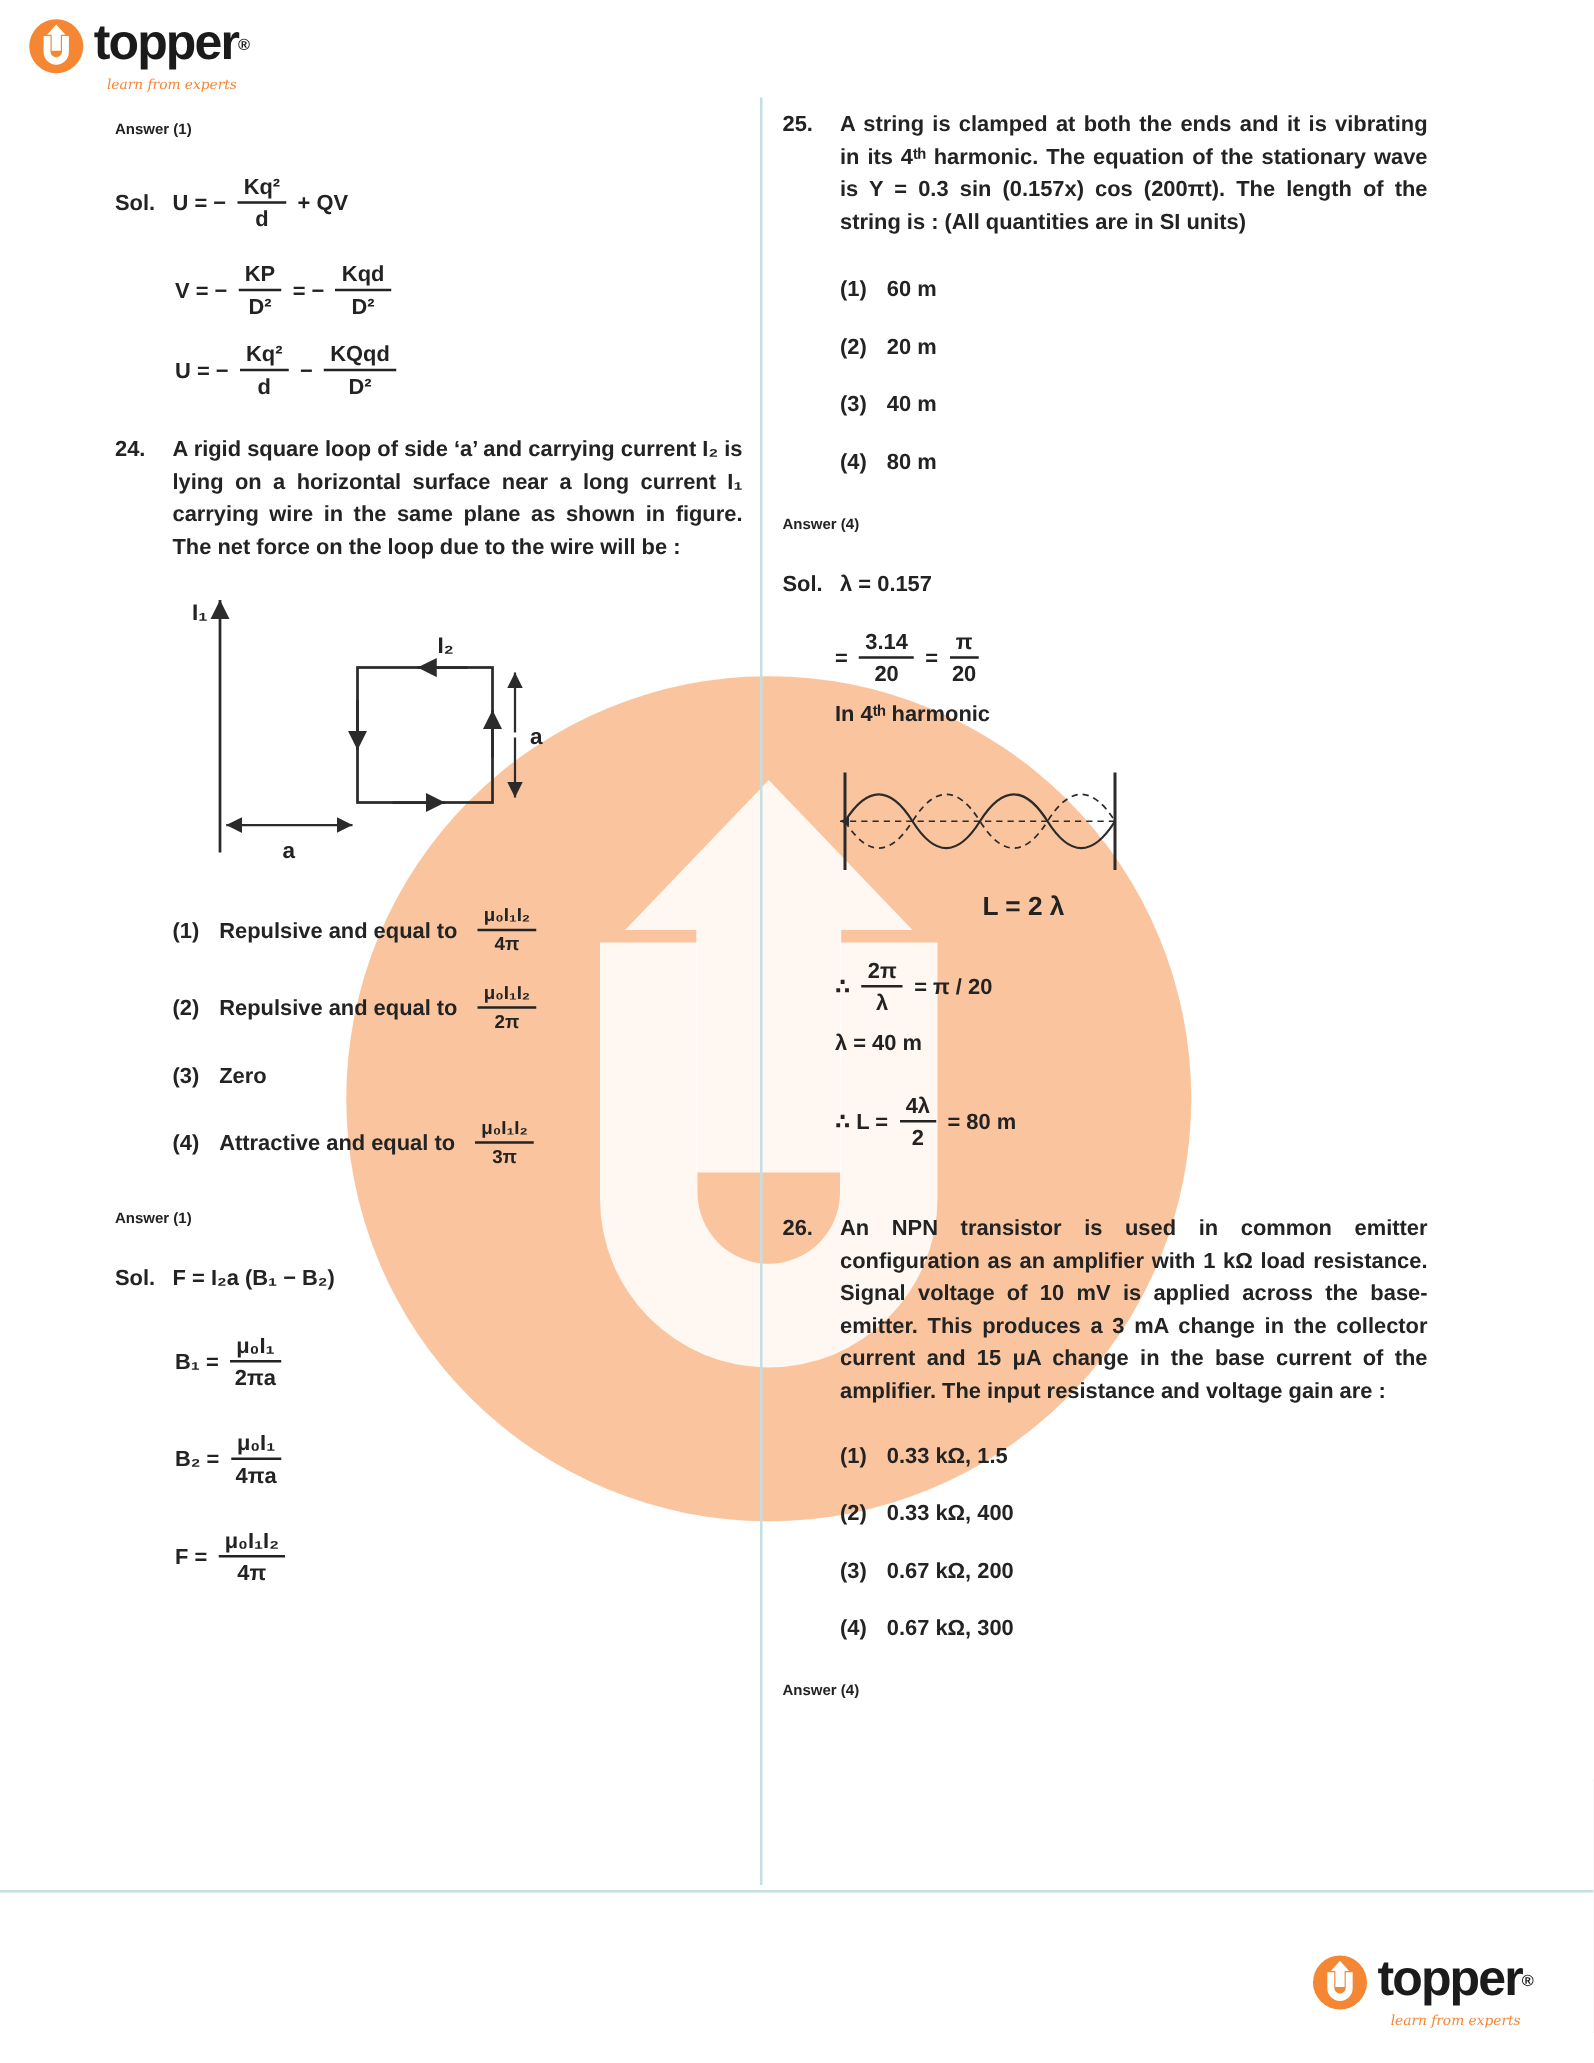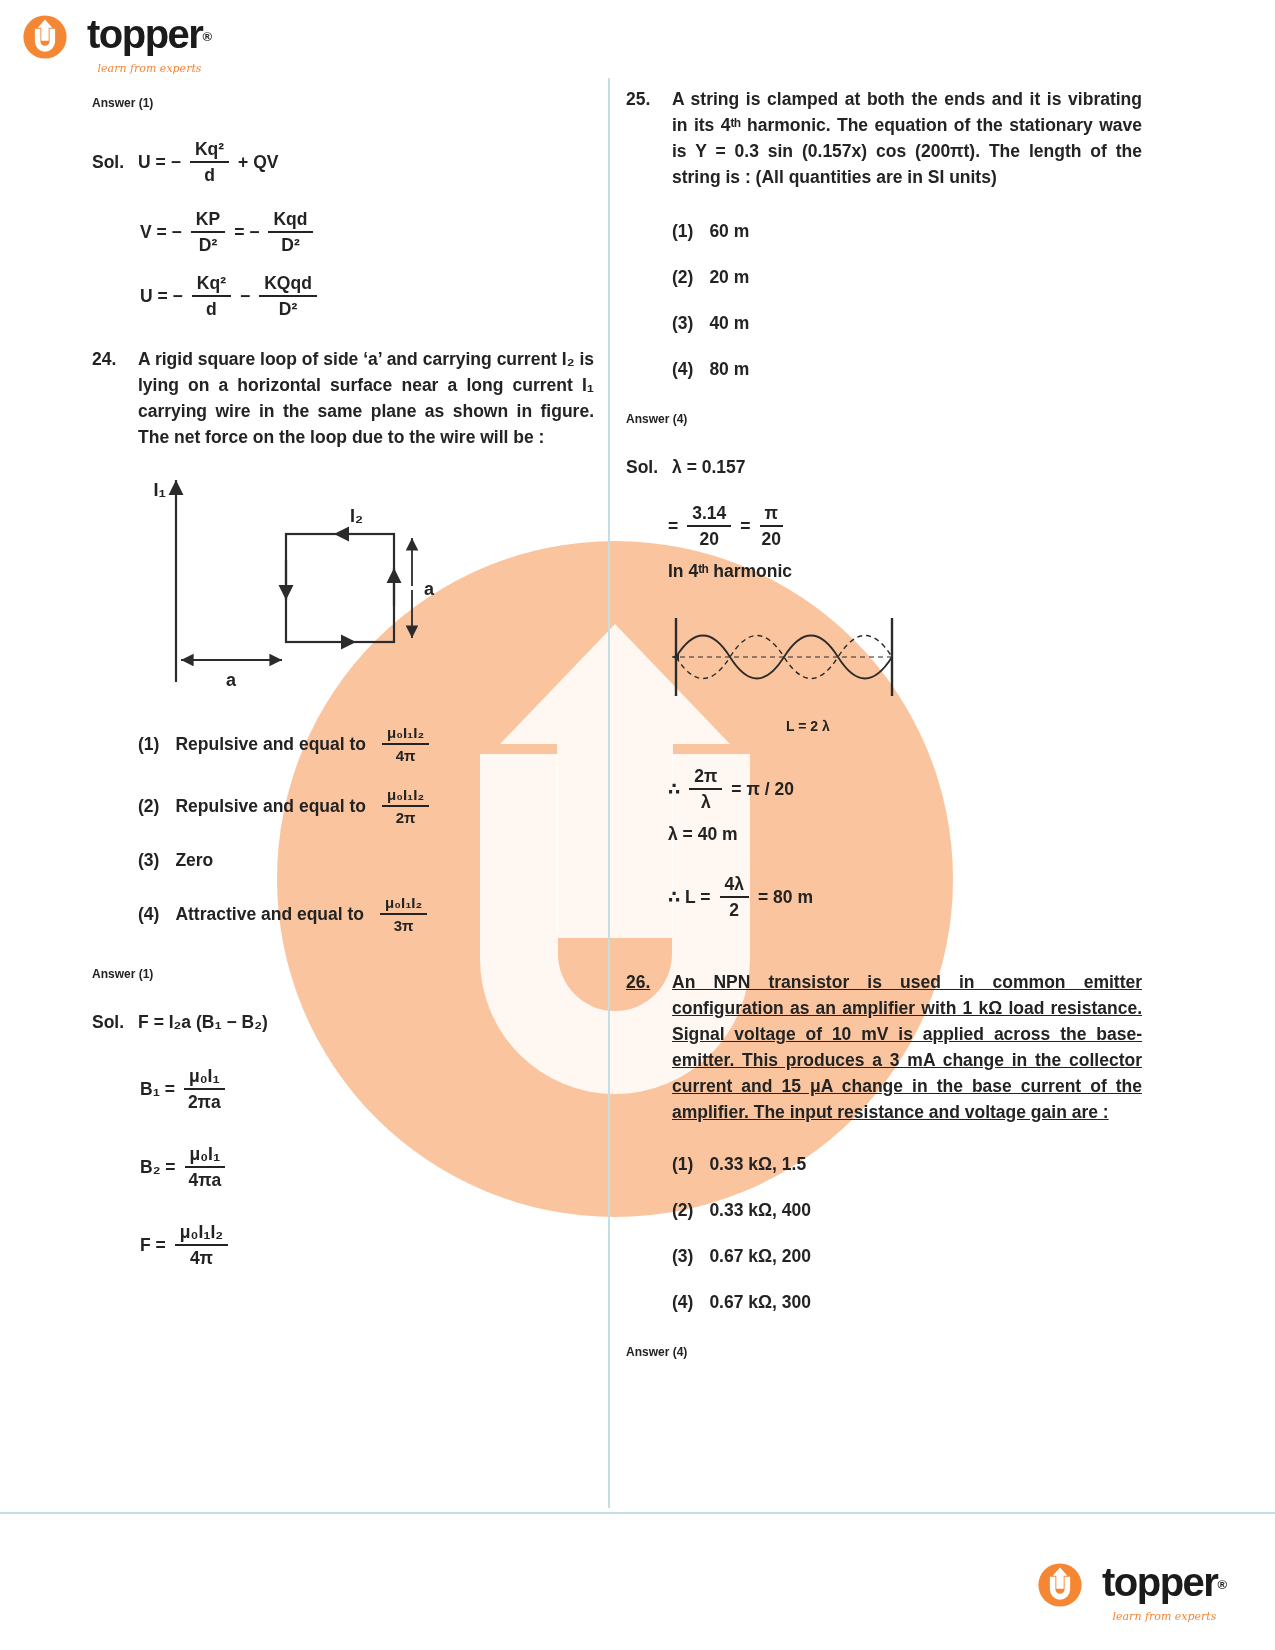--- a/index.html
+++ b/index.html
@@ -4,21 +4,21 @@
 <style>
   * { box-sizing: border-box; margin: 0; padding: 0; }
   body { background: #e8e8e8; font-family: "Liberation Sans", "DejaVu Sans", sans-serif; }
   .page {
     position: relative; width: 1275px; height: 1650px; margin: 0 auto;
     background: #ffffff; overflow: hidden;
     font-weight: 700; color: #232323; font-size: 17.5px; line-height: 26px;
   }
 
   
-  .logo { display: flex; align-items: flex-start; gap: 19px; }
+  .logo { display: flex; align-items: flex-start; gap: 7px; }
   .logo-mark { width: 46px; height: 46px; flex: none; }
   .logo-text { display: flex; flex-direction: column; }
   .logo-word { font-size: 40px; line-height: 40px; letter-spacing: -1.5px; color: #1b1b1b; }
   .logo-reg { font-size: 13px; vertical-align: super; color: #1b1b1b; }
   .logo-tagline { font-family: "DejaVu Serif", serif; font-style: italic; font-weight: 400;
                   font-size: 11px; color: #f58634; text-align: center; margin-top: 1px; }
   .header-logo { position: absolute; top: 14px; left: 22px; z-index: 3; }
   .footer-logo { position: absolute; bottom: 20px; right: 48px; z-index: 3; }
 
   
@@ -51,26 +51,26 @@
 
   .opt { display: flex; align-items: center; gap: 16px; margin: 20px 0 20px 46px; }
   .opt .frac { font-size: 15px; line-height: 19px; }
   .opt-label { flex: none; }
 
   .figure { margin: 14px 0 6px 44px; }
   .fig-label { font-size: 18px; font-weight: 700; fill: #232323;
                font-family: "Liberation Sans", "DejaVu Sans", sans-serif; }
 
   .wave-wrap { margin: 18px 0 0 40px; }
-  .wave-label { margin: 2px 0 0 120px; font-size: 14px; }
+  .wave-label { margin: 2px 0 0 120px; font-size: 21px; }
 
   .b-row { margin: 30px 0 30px 48px; }
   .r-indent { margin-left: 42px; }
   .line-plain { margin: 8px 0 26px 42px; }
-  .q26-block { margin-top: 48px; text-decoration: underline; }
+  .q26-block { margin-top: 48px; }
 </style>
 </head>
 <body>
 
 <div class="page">
 
   <div class="header-logo logo">
     <svg class="logo-mark" viewBox="0 0 100 100">
       <circle cx="50" cy="50" r="47" fill="#f58634"></circle>
       <path d="M28,32 v28 a22,22 0 0 0 44,0 v-28 h-12 v27 a10,10 0 0 1 -20,0 v-27 z" fill="#ffffff"></path>

